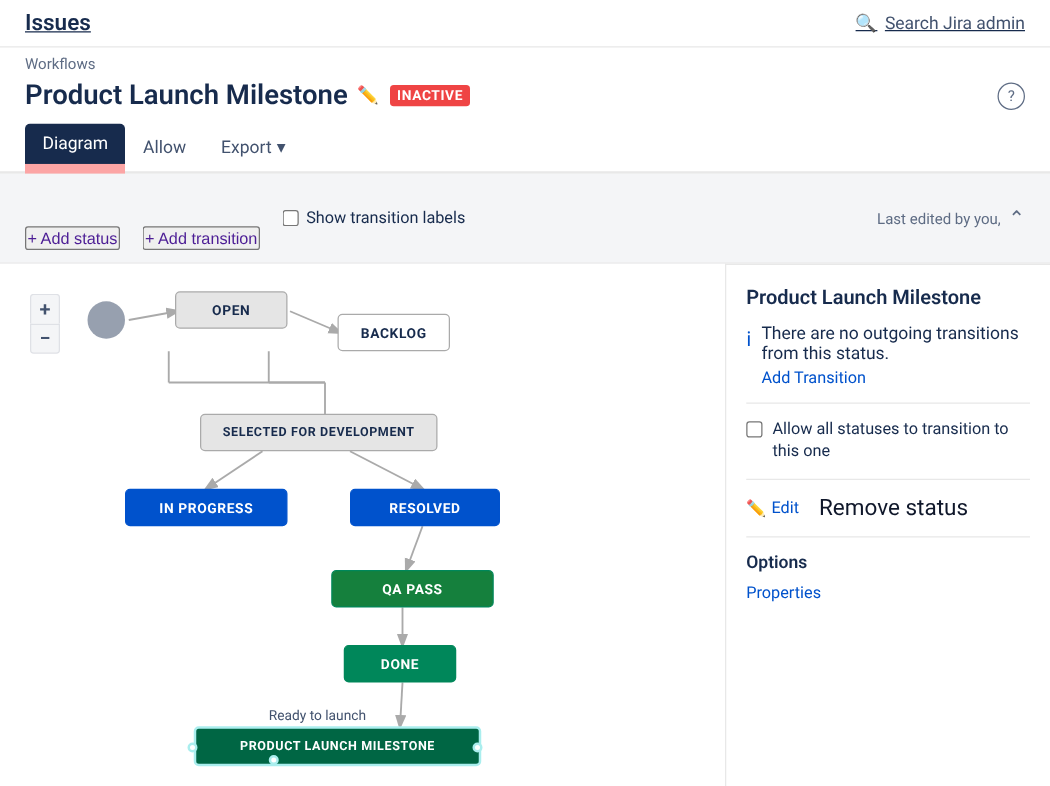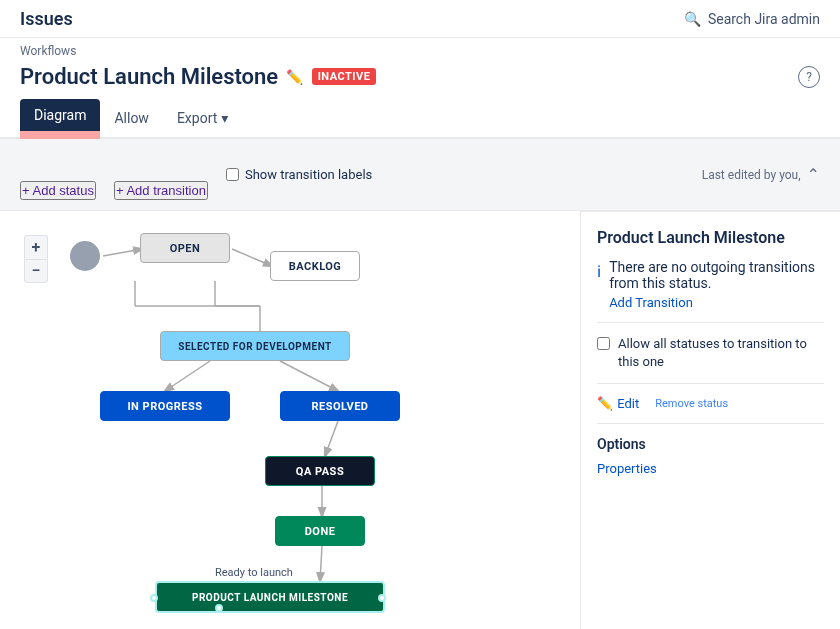--- a/index.html
+++ b/index.html
@@ -1,18 +1,18 @@
 <!DOCTYPE html>
 <html><head>
   <meta charset="utf-8">
   <style>
     * { box-sizing: border-box; margin: 0; padding: 0; }
     body { font-family: -apple-system, BlinkMacSystemFont, "Segoe UI", Roboto, sans-serif; background: #fff; color: #172b4d; font-size: 14px; width: 840px; height: 629px; overflow: hidden; }
 
-    .top-bar { display: flex; align-items: center; justify-content: space-between; padding: 8px 20px; border-bottom: 1px solid #e8e8e8; }
+    .top-bar { display: flex; align-items: center; justify-content: space-between; padding: 8px 20px; border-bottom: 1px solid #e8e8e8; text-decoration: underline; }
     .top-bar-left { font-size: 18px; font-weight: 600; color: #172b4d; }
     .top-bar-right { display: flex; align-items: center; gap: 6px; color: #42526e; font-size: 14px; cursor: pointer; }
     .search-icon { font-size: 14px; }
 
     .breadcrumb { padding: 6px 20px 2px; font-size: 12px; color: #5e6c84; }
 
     .page-header { display: flex; align-items: center; justify-content: space-between; padding: 4px 20px 10px; }
     .page-title-row { display: flex; align-items: center; gap: 8px; }
     .page-title { font-size: 22px; font-weight: 600; color: #172b4d; }
     .edit-icon { color: #5e6c84; font-size: 14px; cursor: pointer; }
@@ -41,43 +41,43 @@
     .zoom-btn:first-child { border-radius: 3px 3px 0 0; border-bottom: none; }
     .zoom-btn:last-child { border-radius: 0 0 3px 3px; }
 
     .workflow-diagram { position: absolute; left: 60px; top: 10px; width: 480px; height: 390px; }
 
     
     .wf-node { position: absolute; border: 1.5px solid #ccc; border-radius: 4px; display: flex; align-items: center; justify-content: center; font-size: 11px; font-weight: 700; letter-spacing: 0.5px; text-align: center; cursor: pointer; }
     .node-start { width: 30px; height: 30px; border-radius: 50%; background: #97a0af; border: none; left: 10px; top: 20px; }
     .node-open { left: 80px; top: 12px; width: 90px; height: 30px; background: #e5e5e5; border-color: #aaa; color: #172b4d; }
     .node-backlog { left: 210px; top: 30px; width: 90px; height: 30px; background: #fff; border-color: #aaa; color: #172b4d; }
-    .node-selected { left: 100px; top: 110px; width: 190px; height: 30px; background: #7dd3fc; border-color: #aaa; color: #172b4d; font-size: 10px; }
+    .node-selected { left: 100px; top: 110px; width: 190px; height: 30px; background: #e5e5e5; border-color: #aaa; color: #172b4d; font-size: 10px; }
     .node-inprogress { left: 40px; top: 170px; width: 130px; height: 30px; background: #0052cc; border-color: #0052cc; color: #fff; }
     .node-resolved { left: 220px; top: 170px; width: 120px; height: 30px; background: #0052cc; border-color: #0052cc; color: #fff; }
-    .node-qapass { left: 205px; top: 235px; width: 110px; height: 30px; background: #0f172a; border-color: #00875a; color: #fff; }
+    .node-qapass { left: 205px; top: 235px; width: 130px; height: 30px; background: #15803d; border-color: #00875a; color: #fff; }
     .node-done { left: 215px; top: 295px; width: 90px; height: 30px; background: #00875a; border-color: #00875a; color: #fff; }
     .node-launch { left: 95px; top: 360px; width: 230px; height: 32px; background: #006644; border: 2.5px solid #aee; border-radius: 4px; color: #fff; font-size: 10px; }
     .node-launch-label { position: absolute; left: 155px; top: 345px; font-size: 11px; color: #42526e; }
 
     
     .arrows-svg { position: absolute; left: 0; top: 0; width: 100%; height: 100%; pointer-events: none; }
 
     
     .side-panel { width: 260px; background: #fff; border-left: 1px solid #e8e8e8; border-top: 1px solid #e8e8e8; padding: 16px; overflow-y: auto; }
     .panel-title { font-size: 16px; font-weight: 600; color: #172b4d; margin-bottom: 12px; }
     .panel-info { display: flex; gap: 8px; margin-bottom: 12px; }
     .info-icon { color: #0052cc; font-size: 16px; margin-top: 1px; flex-shrink: 0; }
     .add-transition-link { color: #0052cc; font-size: 13px; cursor: pointer; text-decoration: none; display: block; margin-top: 4px; }
     .panel-divider { border: none; border-top: 1px solid #e8e8e8; margin: 12px 0; }
     .allow-check { display: flex; align-items: flex-start; gap: 8px; font-size: 13px; color: #172b4d; line-height: 1.4; margin-bottom: 12px; }
     .allow-check input { margin-top: 2px; cursor: pointer; }
     .panel-actions { display: flex; align-items: center; gap: 16px; margin-bottom: 12px; }
     .edit-btn { display: flex; align-items: center; gap: 4px; color: #0052cc; font-size: 13px; cursor: pointer; }
-    .remove-btn { color: #3b82f6; font-size: 11px; cursor: pointer; }
+    .remove-btn { color: #0f172a; font-size: 18px; cursor: pointer; }
     .options-title { font-size: 14px; font-weight: 600; color: #172b4d; margin-bottom: 8px; }
     .properties-link { color: #0052cc; font-size: 13px; cursor: pointer; text-align: center; }
 
     
     .connector-dot { position: absolute; width: 8px; height: 8px; border-radius: 50%; background: #fff; border: 2px solid #aee; }
   </style>
 </head>
 <body>
 
 <div class="top-bar">

